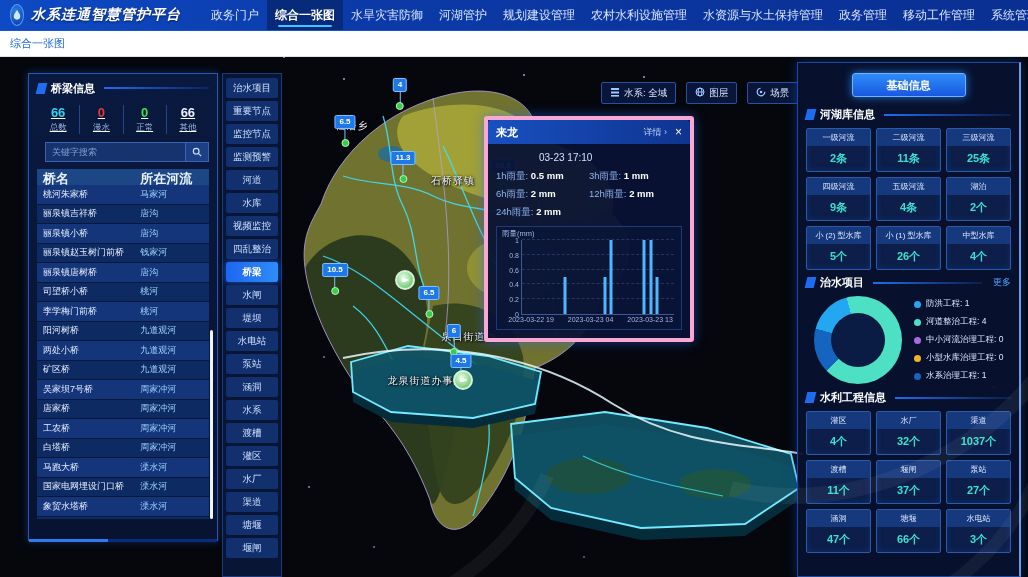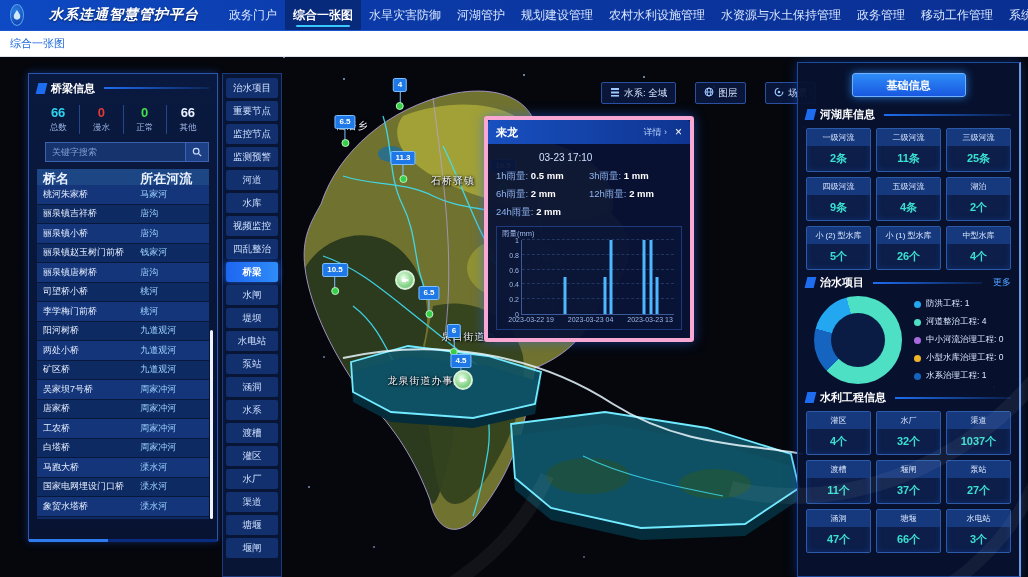--- a/index.html
+++ b/index.html
@@ -6,21 +6,21 @@
   body{width:1028px;height:577px;overflow:hidden;position:relative;background:#04060c;
        font-family:"Liberation Sans","DejaVu Sans",sans-serif;color:#fff;-webkit-font-smoothing:antialiased;}
 
   
   .header{position:absolute;left:0;top:0;width:1028px;height:30px;display:flex;align-items:center;
           background:linear-gradient(90deg,#0e4ac4 0%,#0b3aa8 35%,#0a2f92 100%);
           border-bottom:1px solid #1a55d0;z-index:20;}
   .logo{width:20px;height:20px;margin-left:10px;border-radius:50%;
         background:radial-gradient(circle at 35% 30%,#2a7de0,#0b3aa8);display:flex;align-items:center;justify-content:center;
         border:1px solid #5aa0f0;}
-  .app-title{font-size:14px;font-weight:bold;margin-left:25px;letter-spacing:1px;font-style:italic;
+  .app-title{font-size:14px;font-weight:bold;margin-left:7px;letter-spacing:1px;font-style:italic;
              text-shadow:0 1px 2px rgba(0,0,0,.5);white-space:nowrap;}
   .nav{display:flex;height:100%;margin-left:22px;align-items:stretch;}
   .nav-item{display:flex;align-items:center;padding:0 8px;font-size:12px;color:#d8e6ff;cursor:pointer;
             position:relative;white-space:nowrap;}
   .nav-item.active{background:#082a7a;color:#fff;font-weight:bold;}
   .nav-item.active::after{content:"";position:absolute;left:15%;right:15%;bottom:3px;height:2px;background:#39c8ff;border-radius:1px;}
   .user-box{margin-left:auto;margin-right:12px;display:flex;align-items:center;gap:5px;font-size:9.5px;color:#e8f2ff;}
   .avatar{width:15px;height:15px;border-radius:50%;background:radial-gradient(circle at 40% 35%,#cfeaff,#6fb4ee);display:flex;align-items:center;justify-content:center;}
 
   
@@ -43,34 +43,34 @@
   .badge-wrap{position:absolute;transform:translate(-50%,0);display:flex;flex-direction:column;align-items:center;z-index:3;}
   .badge-num{background:#1e78e8;border:1px solid #7fc0ff;border-radius:2px;color:#fff;font-size:8px;font-weight:bold;
              padding:1px 4px;line-height:10px;}
   .badge-stem{width:1px;height:11px;background:#7fc0ff;}
   .badge-dot{width:6px;height:6px;border-radius:50%;background:#35d048;border:1px solid #bff0c4;margin-top:-1px;}
   .camera{position:absolute;transform:translate(-50%,-50%);width:16px;height:16px;border-radius:50%;z-index:3;
           background:radial-gradient(circle at 40% 35%,#e8ffe8,#49b84f);border:2px solid #d8efd8;
           display:flex;align-items:center;justify-content:center;}
 
   
-  .map-controls{position:absolute;left:318px;top:26px;display:flex;gap:19px;z-index:8;}
+  .map-controls{position:absolute;left:318px;top:26px;display:flex;gap:10px;z-index:8;}
   .ctrl-btn{height:20px;display:flex;align-items:center;gap:4px;padding:0 8px;background:rgba(10,24,62,.92);
             border:1px solid #2a50a0;border-radius:2px;font-size:9.5px;color:#dce8ff;cursor:pointer;white-space:nowrap;}
 
   
   .left-panel{position:absolute;left:28px;top:17px;width:190px;height:468px;z-index:10;
               background:linear-gradient(rgba(10,26,66,.94),rgba(8,20,52,.94));
               border:1px solid #2b57b0;box-shadow:0 0 8px rgba(30,90,220,.45);padding:6px 8px;box-sizing:border-box;}
   .sec-head{display:flex;align-items:center;gap:5px;height:16px;}
   .sec-accent{width:9px;height:11px;background:#1e6df0;transform:skewX(-14deg);}
   .sec-title{font-size:11px;font-weight:bold;white-space:nowrap;}
   .sec-line{flex:1;height:2px;margin-left:4px;background:linear-gradient(90deg,#1e6df0,rgba(30,109,240,.15));}
   .stats-row{display:flex;margin:9px 0 8px;}
-  .stat{flex:1;text-align:center;border-right:1px solid #24468a;}
+  .stat{flex:1;text-align:center;border-right:1px solid #24468a;text-decoration:underline;}
   .stat:last-child{border-right:none;}
   .stat-num{font-size:13px;font-weight:bold;}
   .stat-lbl{font-size:8.5px;color:#9fb8e8;margin-top:2px;}
   .search-row{display:flex;height:20px;padding-left:8px;}
   .search-input{flex:1;background:#16336e;border:1px solid #3a62b0;color:#cfe0ff;font-size:9px;padding:0 6px;outline:none;min-width:0;}
   .search-input::placeholder{color:#7f9cd0;}
   .search-btn{width:22px;background:#1c3f86;border:1px solid #3a62b0;border-left:none;display:flex;align-items:center;justify-content:center;cursor:pointer;}
   .btable{margin-top:7px;position:relative;}
   .btable-head{display:flex;background:#1d4685;height:16px;line-height:19px;font-size:13px;font-weight:bold;color:#eaf2ff;}
   .col-name{width:60%;padding-left:6px;box-sizing:border-box;}

